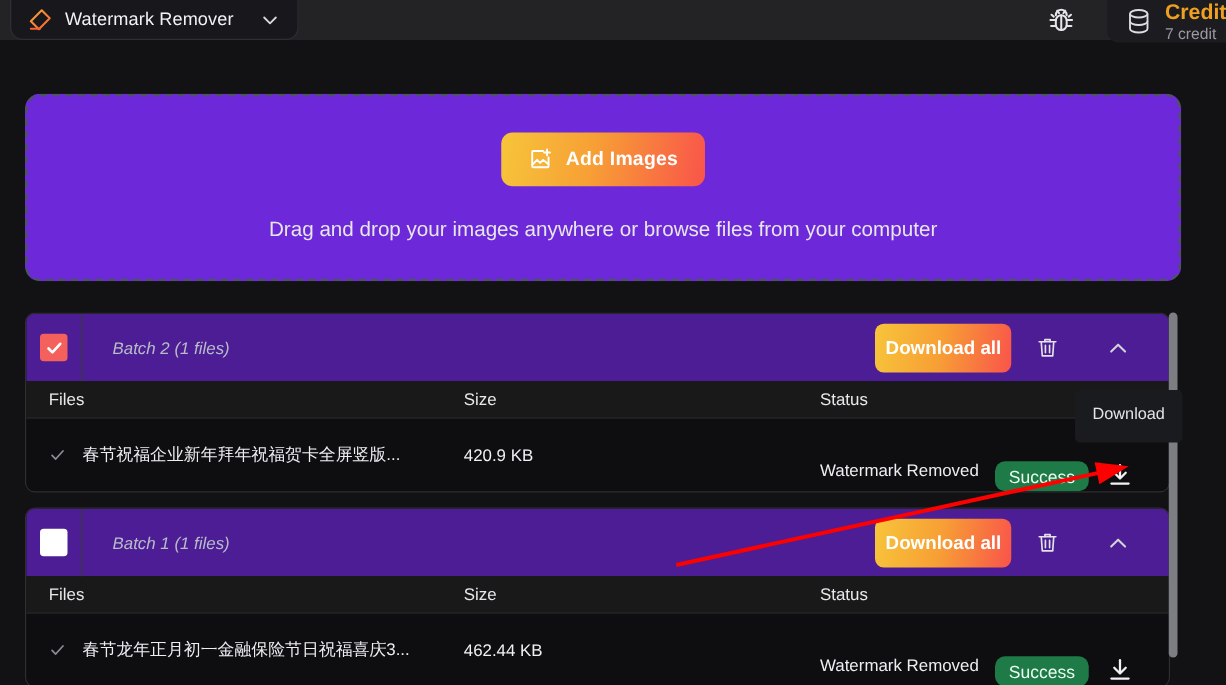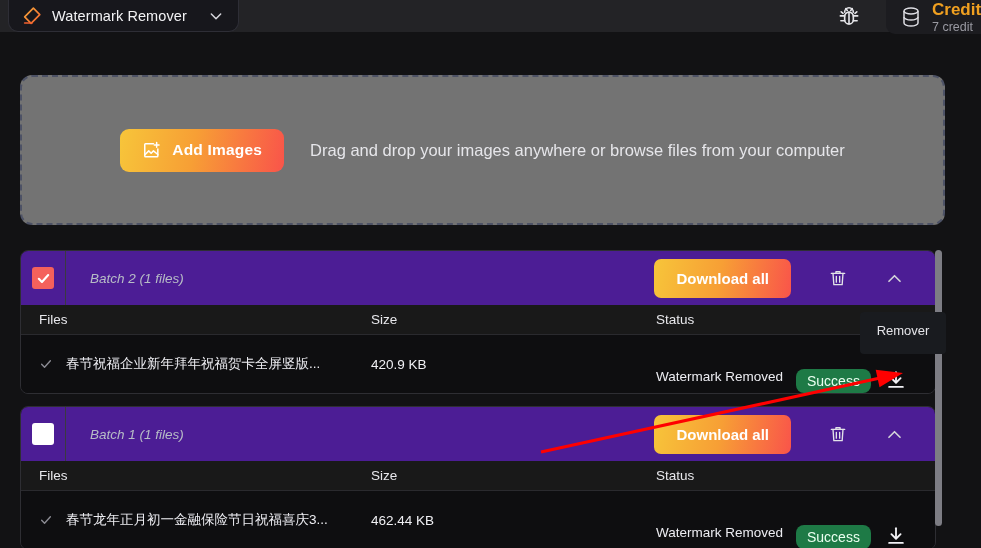--- a/index.html
+++ b/index.html
@@ -36,22 +36,22 @@
   }
   .db-icon { width:24px; height:24px; flex:none; }
   .credits-text { display:flex; flex-direction:column; line-height:1.15; }
   .credits-title { color:#f0a020; font-size:17px; font-weight:bold; white-space:nowrap; }
   .credits-sub { color:#9a9aa2; font-size:12.5px; white-space:nowrap; }
 
   
   .dropzone {
     position:absolute; left:20px; top:75px; width:925px; height:150px;
     border:2px dashed #4d5266; border-radius:12px;
-    display:flex; flex-direction:row; align-items:center; justify-content:center;
-    gap:26px; background:#737373;
+    display:flex; flex-direction:column; align-items:center; justify-content:center;
+    gap:26px; background:#6d28d9;
   }
   .add-btn {
     display:flex; align-items:center; gap:11px;
     background:linear-gradient(100deg,#f7c53a 0%,#f79f35 45%,#f9544a 100%);
     border:none; border-radius:9px;
     padding:12px 22px; cursor:pointer;
   }
   .add-btn-label { color:#fff; font-size:15.5px; font-weight:bold; letter-spacing:.2px; }
   .addimg-icon { width:19px; height:19px; flex:none; }
   .drop-hint { color:#e6e6ea; font-size:16.5px; }
@@ -71,22 +71,22 @@
   }
   .cb-cell { width:45px; height:54px; display:flex; align-items:center; justify-content:center;
              border-right:1px solid #3a3a40; }
   .cbox { width:22px; height:22px; border-radius:3px; display:flex; align-items:center; justify-content:center; cursor:pointer; }
   .cbox.checked { background:#f4615c; }
   .cbox.unchecked { background:#ffffff; }
   .cbox svg { width:15px; height:15px; }
   .batch-title { flex:1; padding-left:24px; color:#b7bcc6; font-size:13.5px; font-style:italic; }
   .dl-all {
     background:linear-gradient(100deg,#f7c53a 0%,#f79f35 48%,#f9544a 100%);
-    border:none; border-radius:7px; padding:11px 22px;
-    color:#fff; font-size:15px; font-weight:bold; cursor:pointer; margin-right:30px;
+    border:none; border-radius:7px; padding:11px 8px;
+    color:#fff; font-size:15px; font-weight:bold; cursor:pointer; margin-right:12px;
   }
   .icon-btn { width:34px; height:34px; display:flex; align-items:center; justify-content:center; cursor:pointer; }
   .icon-btn.trash { margin-right:22px; }
   .icon-btn.chev { margin-right:24px; }
 
   .tbl-head {
     display:flex; align-items:center; height:30px; background:#191919;
     border-bottom:1px solid #2a2a2e;
   }
   .tbl-head div { color:#e8e8ec; font-size:13.5px; }
@@ -306,20 +306,20 @@
         </svg>
       </span>
     </div>
   </div>
 </div>
   </div>
 </div>
 
   <div class="scrollbar"></div>
 
-  <div class="tooltip">Remover</div>
+  <div class="tooltip">Download</div>
 
   <svg class="arrow-layer" viewBox="0 0 981 548">
     <line id="annoLine" x1="541" y1="452" x2="883.4598891926418" y2="377.2642783253627" stroke="#ff0000" stroke-width="3.2"></line>
     <polygon id="annoHead" points="903,373 879.5167811968474,387.33661168628277 875.678930704021,369.7505119596603" fill="#ff0000"></polygon>
   </svg>
 
 </div>
 
 </body></html>

